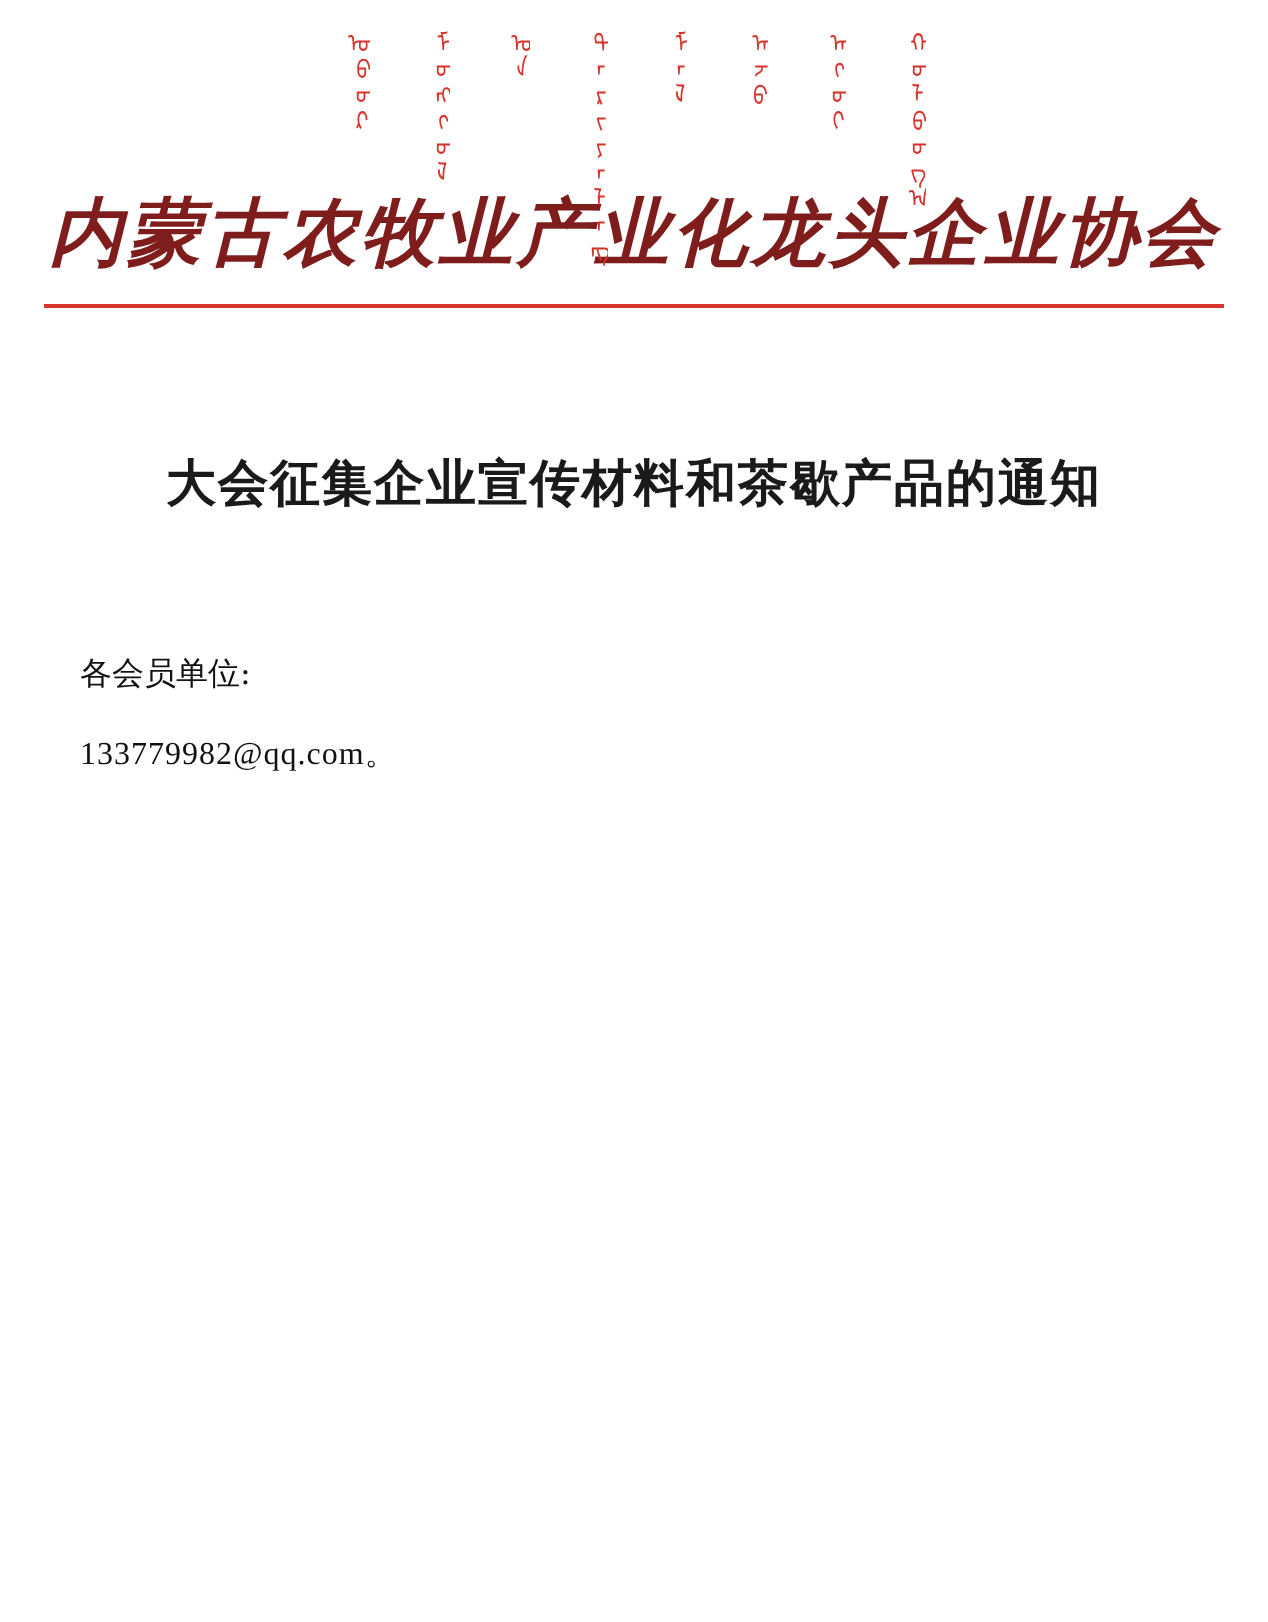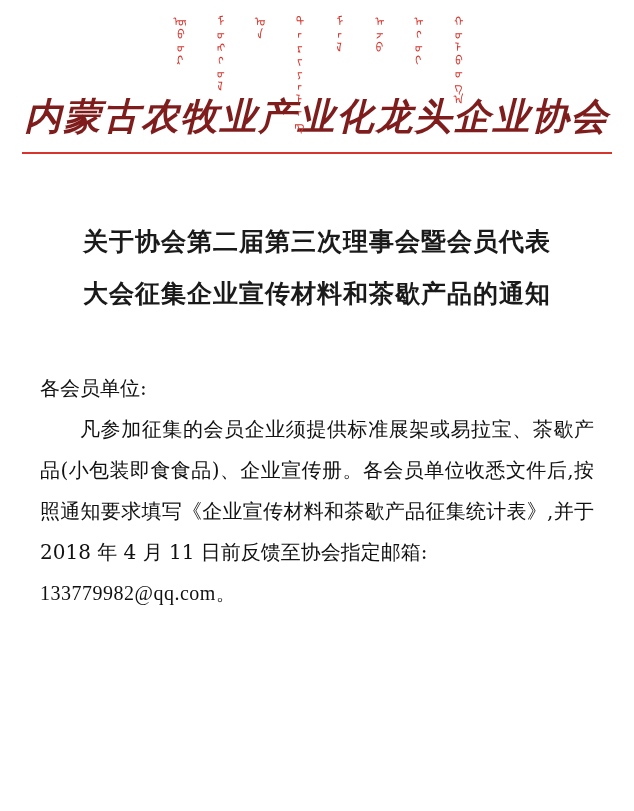--- a/index.html
+++ b/index.html
@@ -75,21 +75,21 @@
     font-family: "DejaVu Serif", serif;
   }
   .doc-title .line {
     display: block;
   }
 
   
   .body-text {
     margin-top: 48px;
     padding: 0 40px;
-    font-size: 20px;
+    font-size: 16px;
     line-height: 41px;
     color: #111111;
     font-family: "DejaVu Serif", serif;
     text-align: justify;
     text-justify: inter-ideograph;
   }
   .salutation {
     margin: 0;
   }
   .para {
@@ -116,23 +116,21 @@
       <span class="mongolian-word">ᠮᠠᠯ</span>
       <span class="mongolian-word">ᠠᠵᠤ</span>
       <span class="mongolian-word">ᠠᠬᠤᠢ</span>
       <span class="mongolian-word">ᠬᠣᠯᠪᠣᠭ᠎ᠠ</span>
     </div>
     <div class="org-title">内蒙古农牧业产业化龙头企业协会</div>
     <div class="red-rule"></div>
   </div>
 
   <div class="doc-title">
-    <span class="line">关于协会第二届第三次理事会暨会员代表</span>
     <span class="line">大会征集企业宣传材料和茶歇产品的通知</span>
   </div>
 
   <div class="body-text">
     <p class="salutation">各会员单位:</p>
-    <p class="para">凡参加征集的会员企业须提供标准展架或易拉宝、茶歇产品(小包装即食食品)、企业宣传册。各会员单位收悉文件后,按照通知要求填写《企业宣传材料和茶歇产品征集统计表》,并于 2018 年 4 月 11 日前反馈至协会指定邮箱:</p>
     <p class="email-line">133779982@qq.com。</p>
   </div>
 
 </div>
 
 </body></html>

